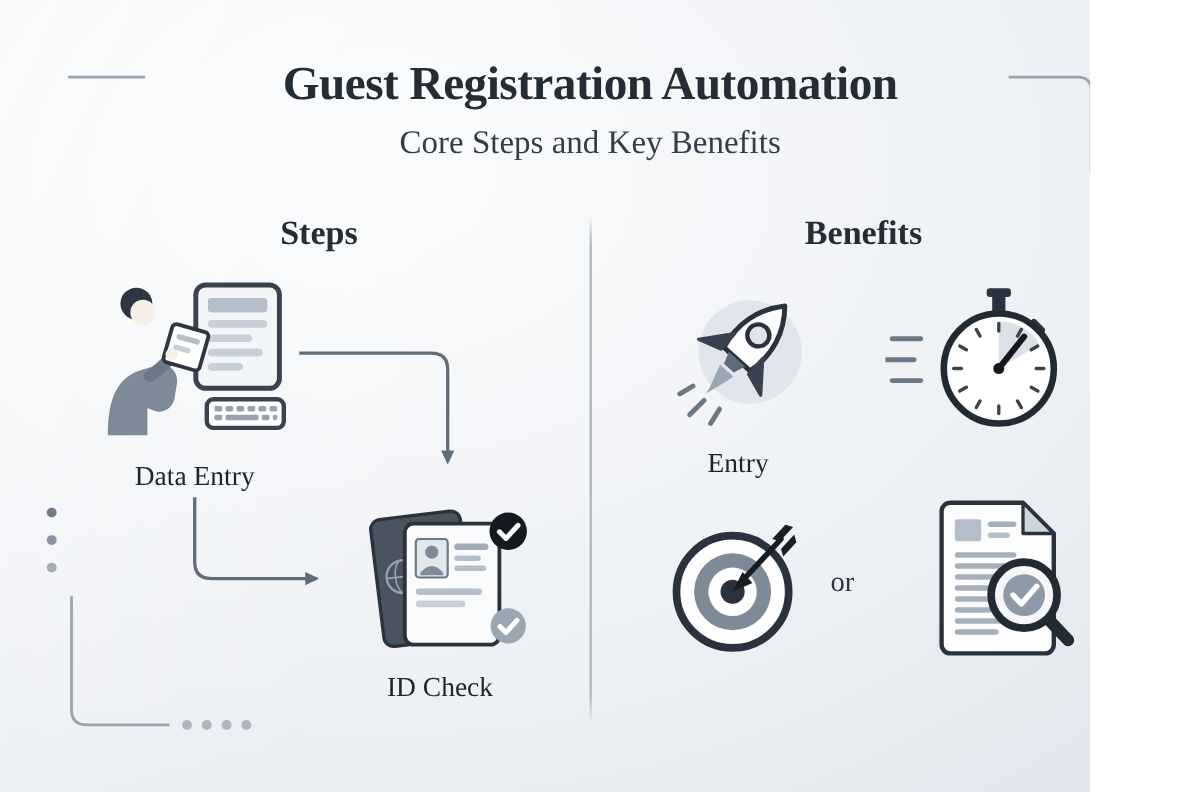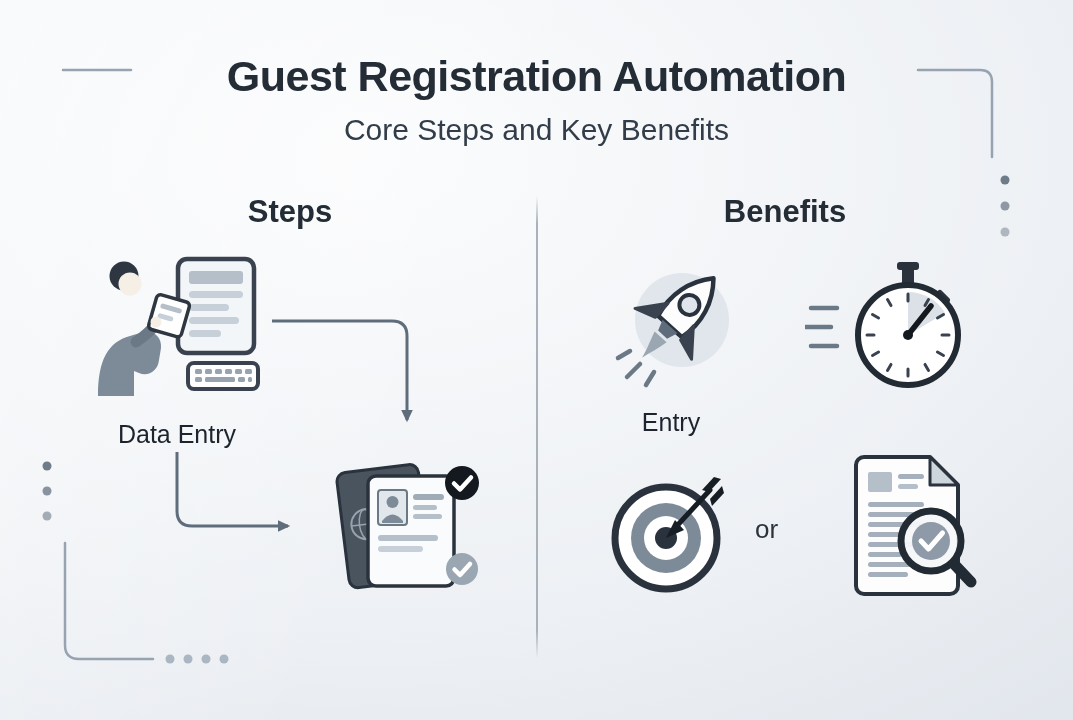--- a/index.html
+++ b/index.html
@@ -1,21 +1,22 @@
 <!DOCTYPE html>
 <html><head>
 <meta charset="utf-8">
 <style>
   html,body{margin:0;padding:0;background:#ffffff;}
   body{font-family:"Liberation Sans","DejaVu Sans",sans-serif;color:#222a33;}
   .canvas{
-    position:relative;width:1073px;height:720px;overflow:hidden;
+    position:relative;width:991px;height:720px;overflow:hidden;
     background:
       linear-gradient(115deg, rgba(255,255,255,0.55) 0%, rgba(255,255,255,0) 45%),
       radial-gradient(130% 130% at 35% 22%, #fbfcfd 0%, #edf0f4 50%, #d9dfe7 100%);
+    font-family: Liberation Serif, serif;
   }
   .abs{position:absolute;}
   .title{top:52px;left:0;width:1073px;text-align:center;font-size:43px;font-weight:800;letter-spacing:-0.5px;color:#242c36;}
   .subtitle{top:113px;left:0;width:1073px;text-align:center;font-size:30px;font-weight:400;color:#333d49;}
   .col-heading{top:194px;width:250px;text-align:center;font-size:31px;font-weight:700;color:#242c36;}
   .item-label{width:250px;text-align:center;font-size:25px;font-weight:500;color:#1d242d;}
   .or-label{top:514px;left:755px;width:70px;text-align:left;font-size:26px;font-weight:400;color:#2b333d;}
   .divider{
     left:536px;top:196px;width:2px;height:462px;
     background:linear-gradient(to bottom, rgba(167,178,189,0) 0%, #a7b2bd 6%, #a7b2bd 94%, rgba(167,178,189,0) 100%);
@@ -133,20 +134,21 @@
       <g>
         <circle cx="139" cy="33" r="17" fill="#14191f"></circle>
         <path d="M131,33.5 l6,6 l11,-12" stroke="#ffffff" stroke-width="4.5" fill="none" stroke-linecap="round" stroke-linejoin="round"></path>
       </g>
       <g>
         <circle cx="139" cy="119" r="16" fill="#9aa6b2"></circle>
         <path d="M131.5,119.5 l5.5,5.5 l10,-11" stroke="#ffffff" stroke-width="4.5" fill="none" stroke-linecap="round" stroke-linejoin="round"></path>
       </g>
     </svg>
   </div>
+  <div class="abs item-label" style="left:275px;top:612px;">ID Check</div>
 
   <div class="abs" style="left:610px;top:258px;">
     <svg viewBox="0 0 135 140" width="135" height="140">
       <circle cx="72" cy="62" r="47" fill="#e1e6ec"></circle>
       <g transform="rotate(42 64 64)">
         <path d="M64,5 C80,23 86,46 80,70 L48,70 C42,46 48,23 64,5 Z" fill="#fdfdfe" stroke="#2a333d" stroke-width="4.5" stroke-linejoin="round"></path>
         <circle cx="64" cy="41" r="10" fill="#dfe5ea" stroke="#2a333d" stroke-width="4"></circle>
         <path d="M47,54 L26,80 L47,73 Z" fill="#39424e" stroke="#39424e" stroke-width="3" stroke-linejoin="round"></path>
         <path d="M81,54 L102,80 L81,73 Z" fill="#39424e" stroke="#39424e" stroke-width="3" stroke-linejoin="round"></path>
         <path d="M54,70 H74 L70,81 H58 Z" fill="#5f6c7b"></path>

